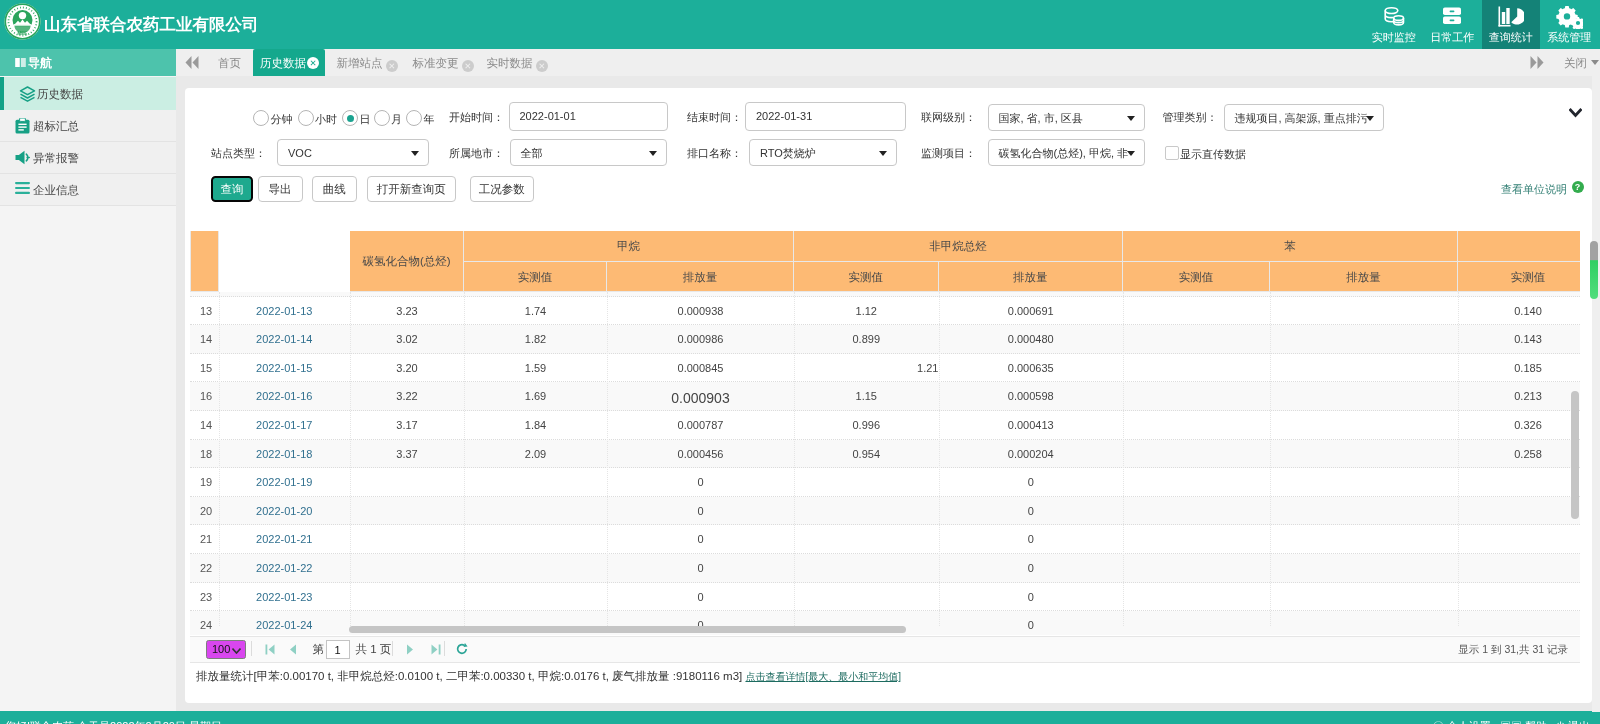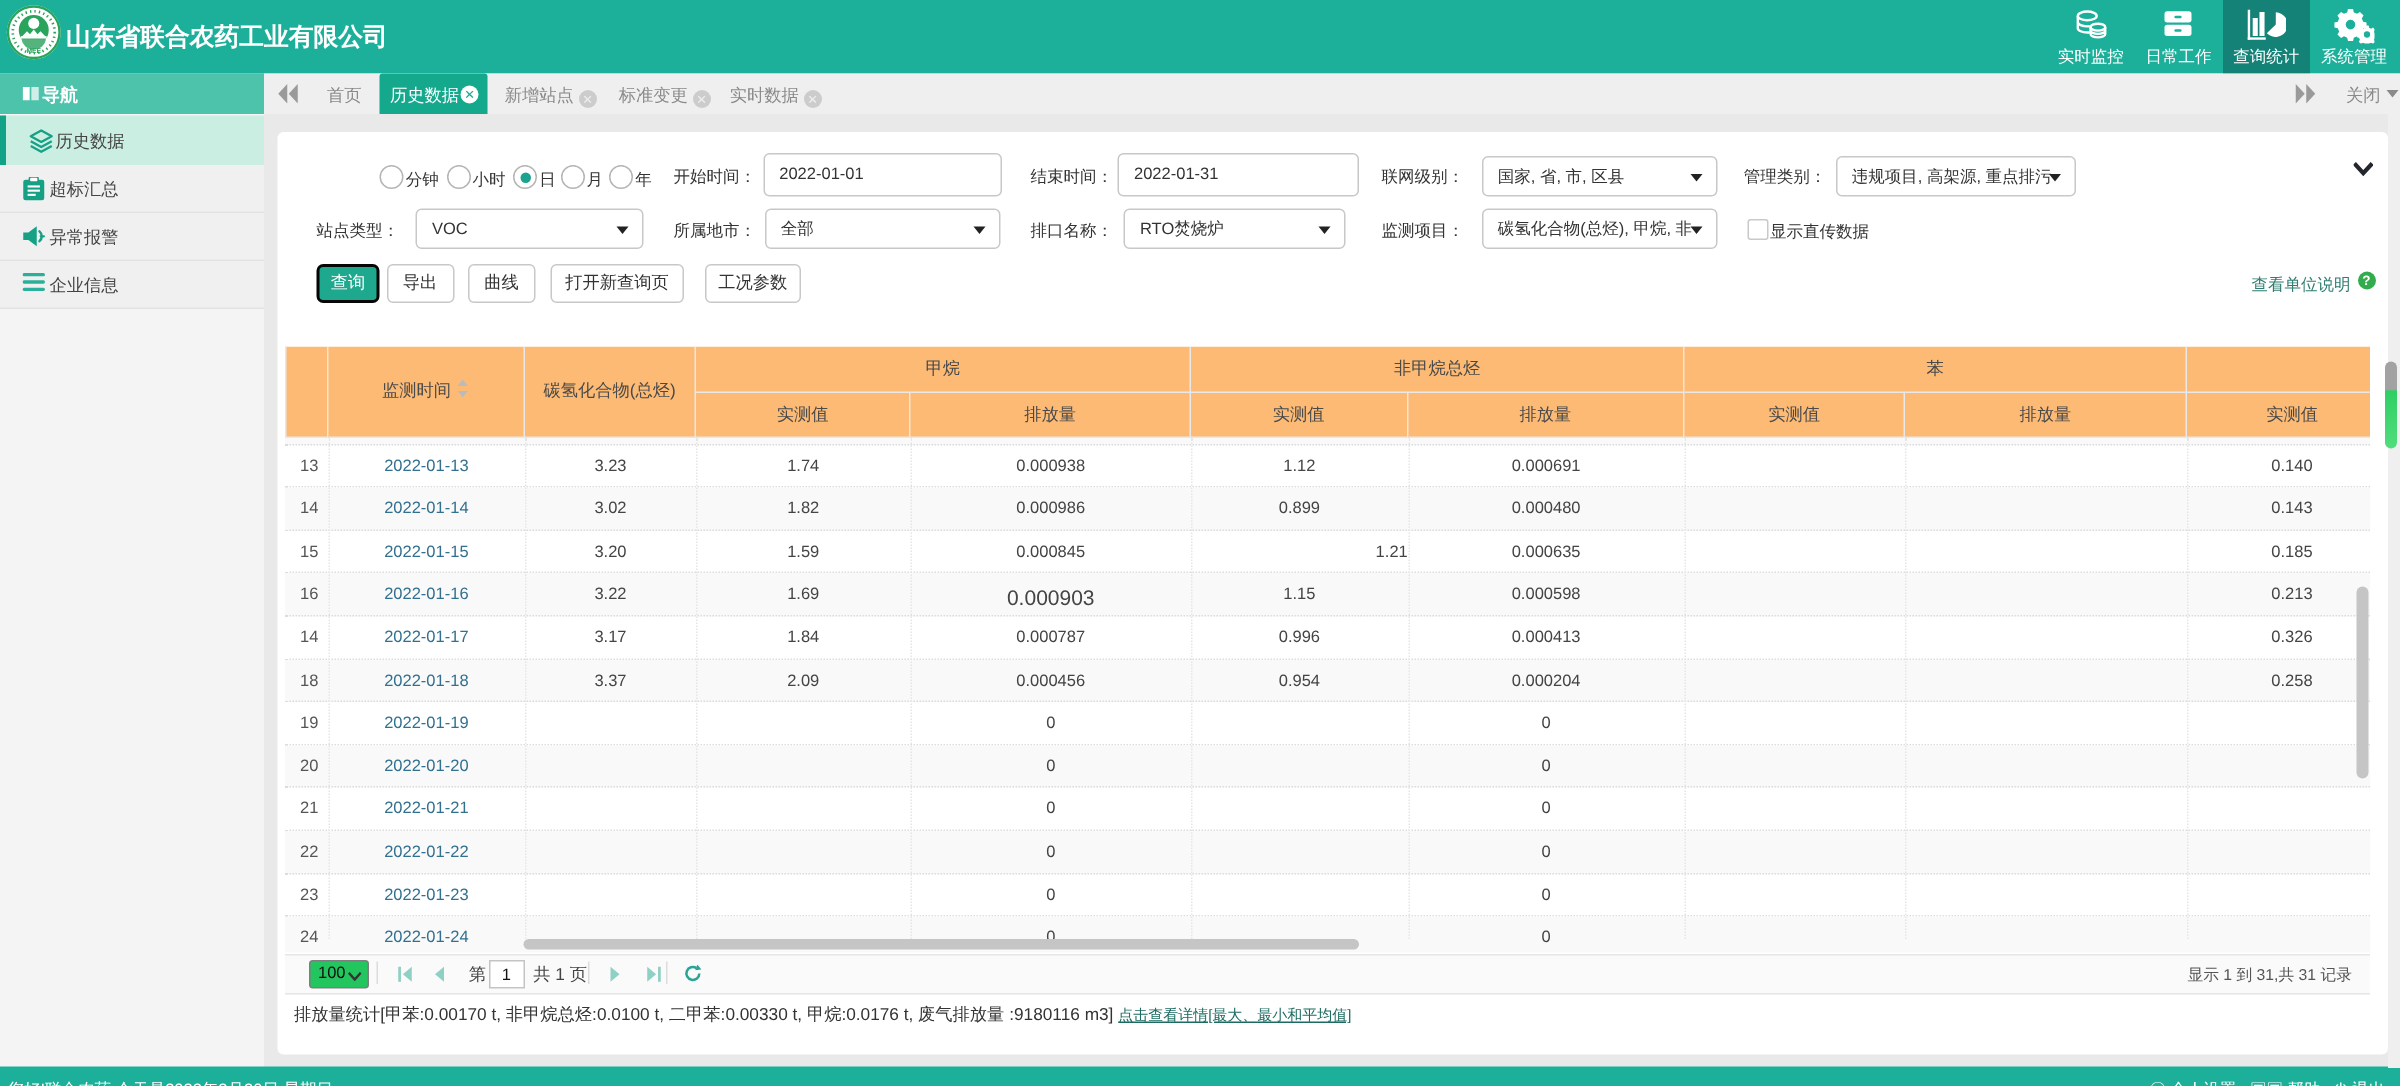--- a/index.html
+++ b/index.html
@@ -219,24 +219,20 @@
   <div class="btn" style="left:181.5px;top:88px;width:89.5px">打开新查询页</div>
   <div class="btn" style="left:284.5px;top:88px;width:64.5px">工况参数</div>
   <span class="flabel" style="left:1316px;top:93.5px;color:#2f7d72;font-size:11px">查看单位说明</span>
   <span class="abs" style="left:1386.5px;top:93px;width:12px;height:12px;border-radius:50%;background:#33ac4e;color:#fff;font-size:9px;font-weight:bold;text-align:center;line-height:12px">?</span>
   <svg class="abs" style="left:1383.5px;top:20px" width="13" height="10" viewBox="0 0 13 10">
       <path d="M1.5 2 L6.5 7.5 L11.5 2" fill="none" stroke="#23262e" stroke-width="2.8" stroke-linecap="square"></path>
     </svg>
 </div>
 <div class="abs" id="tablewrap">
     <div class="hcell" style="left:0;top:0;width:28.5px;height:60.5px;border-left:1px solid #e8e8e8"></div>
-    <div class="hcell" style="left:28.5px;top:0;width:131.5px;height:60.5px;line-height:60.5px">监测时间 <svg width="9" height="12" viewBox="0 0 9 12" style="vertical-align:-1px">
-        <path d="M4.5 0 L8 4.4 L1 4.4 Z" fill="#bbb"></path>
-        <path d="M4.5 12 L8 7.6 L1 7.6 Z" fill="#bbb"></path>
-      </svg></div>
     <div class="hcell" style="left:160px;top:0;width:114px;height:60.5px;line-height:60.5px">碳氢化合物(总烃)</div>
     <div class="hcell" style="left:274px;top:0;width:330px;height:30.5px;line-height:30.5px;">甲烷</div>
     <div class="hcell" style="left:604px;top:0;width:329px;height:30.5px;line-height:30.5px;">非甲烷总烃</div>
     <div class="hcell" style="left:933px;top:0;width:335px;height:30.5px;line-height:30.5px;">苯</div>
     <div class="hcell" style="left:1268px;top:0;width:122px;height:30.5px;line-height:30.5px;border-right:none;"></div>
     <div class="hcell" style="left:274px;top:30.5px;width:143px;height:30px;line-height:30px;">实测值</div>
     <div class="hcell" style="left:417px;top:30.5px;width:187px;height:30px;line-height:30px;">排放量</div>
     <div class="hcell" style="left:604px;top:30.5px;width:144.5px;height:30px;line-height:30px;">实测值</div>
     <div class="hcell" style="left:748.5px;top:30.5px;width:184.5px;height:30px;line-height:30px;">排放量</div>
     <div class="hcell" style="left:933px;top:30.5px;width:147px;height:30px;line-height:30px;">实测值</div>
@@ -346,21 +342,21 @@
     <div style="position:absolute;left:604px;top:60.5px;width:0;height:334px;border-left:1px dotted #e5e5e5"></div>
     <div style="position:absolute;left:748.5px;top:60.5px;width:0;height:334px;border-left:1px dotted #e5e5e5"></div>
     <div style="position:absolute;left:933px;top:60.5px;width:0;height:334px;border-left:1px dotted #e5e5e5"></div>
     <div style="position:absolute;left:1080px;top:60.5px;width:0;height:334px;border-left:1px dotted #e5e5e5"></div>
     <div style="position:absolute;left:1268px;top:60.5px;width:0;height:334px;border-left:1px dotted #e5e5e5"></div>
     <div style="position:absolute;left:1381px;top:160px;width:8px;height:128px;background:#c5c5c5;border-radius:4px"></div>
     <div style="position:absolute;left:159px;top:395px;width:557px;height:7px;background:#c5c5c5;border-radius:3.5px"></div>
   </div>
 <div class="abs" id="pager">
     <div style="position:absolute;left:0;top:-0.5px;width:1390px;height:27px;background:#fafafa;border-top:1px solid #e6e6e6;border-bottom:1px solid #e6e6e6"></div>
-    <div style="position:absolute;left:16px;top:3.5px;width:40px;height:19px;border:1px solid #7e7e7e;border-radius:2.5px;background:#22c55e;font-size:11px;color:#111;padding:2.5px 0 0 5px">100<svg width="9" height="6" viewBox="0 0 9 6" style="position:absolute;right:4px;top:7px">
+    <div style="position:absolute;left:16px;top:3.5px;width:40px;height:19px;border:1px solid #7e7e7e;border-radius:2.5px;background:#d946ef;font-size:11px;color:#111;padding:2.5px 0 0 5px">100<svg width="9" height="6" viewBox="0 0 9 6" style="position:absolute;right:4px;top:7px">
         <path d="M0.5 0.5 L4.5 5 L8.5 0.5" fill="none" stroke="#333" stroke-width="1.6"></path>
       </svg></div>
     <div style="position:absolute;left:61px;top:5px;width:0;height:15px;border-left:1px solid #dcdcdc"></div>
     <svg style="position:absolute;left:75px;top:7.5px" width="11" height="11" viewBox="0 0 11 11">
       <rect x="0.5" y="0.5" width="1.8" height="10" fill="#8fd0c4"></rect>
       <path d="M9.5 0.5 L9.5 10.5 L3.6 5.5 Z" fill="#8fd0c4"></path>
     </svg>
     <svg style="position:absolute;left:99px;top:7.5px" width="8" height="11" viewBox="0 0 8 11">
       <path d="M7 0.5 L7 10.5 L1 5.5 Z" fill="#8fd0c4"></path>
     </svg>

